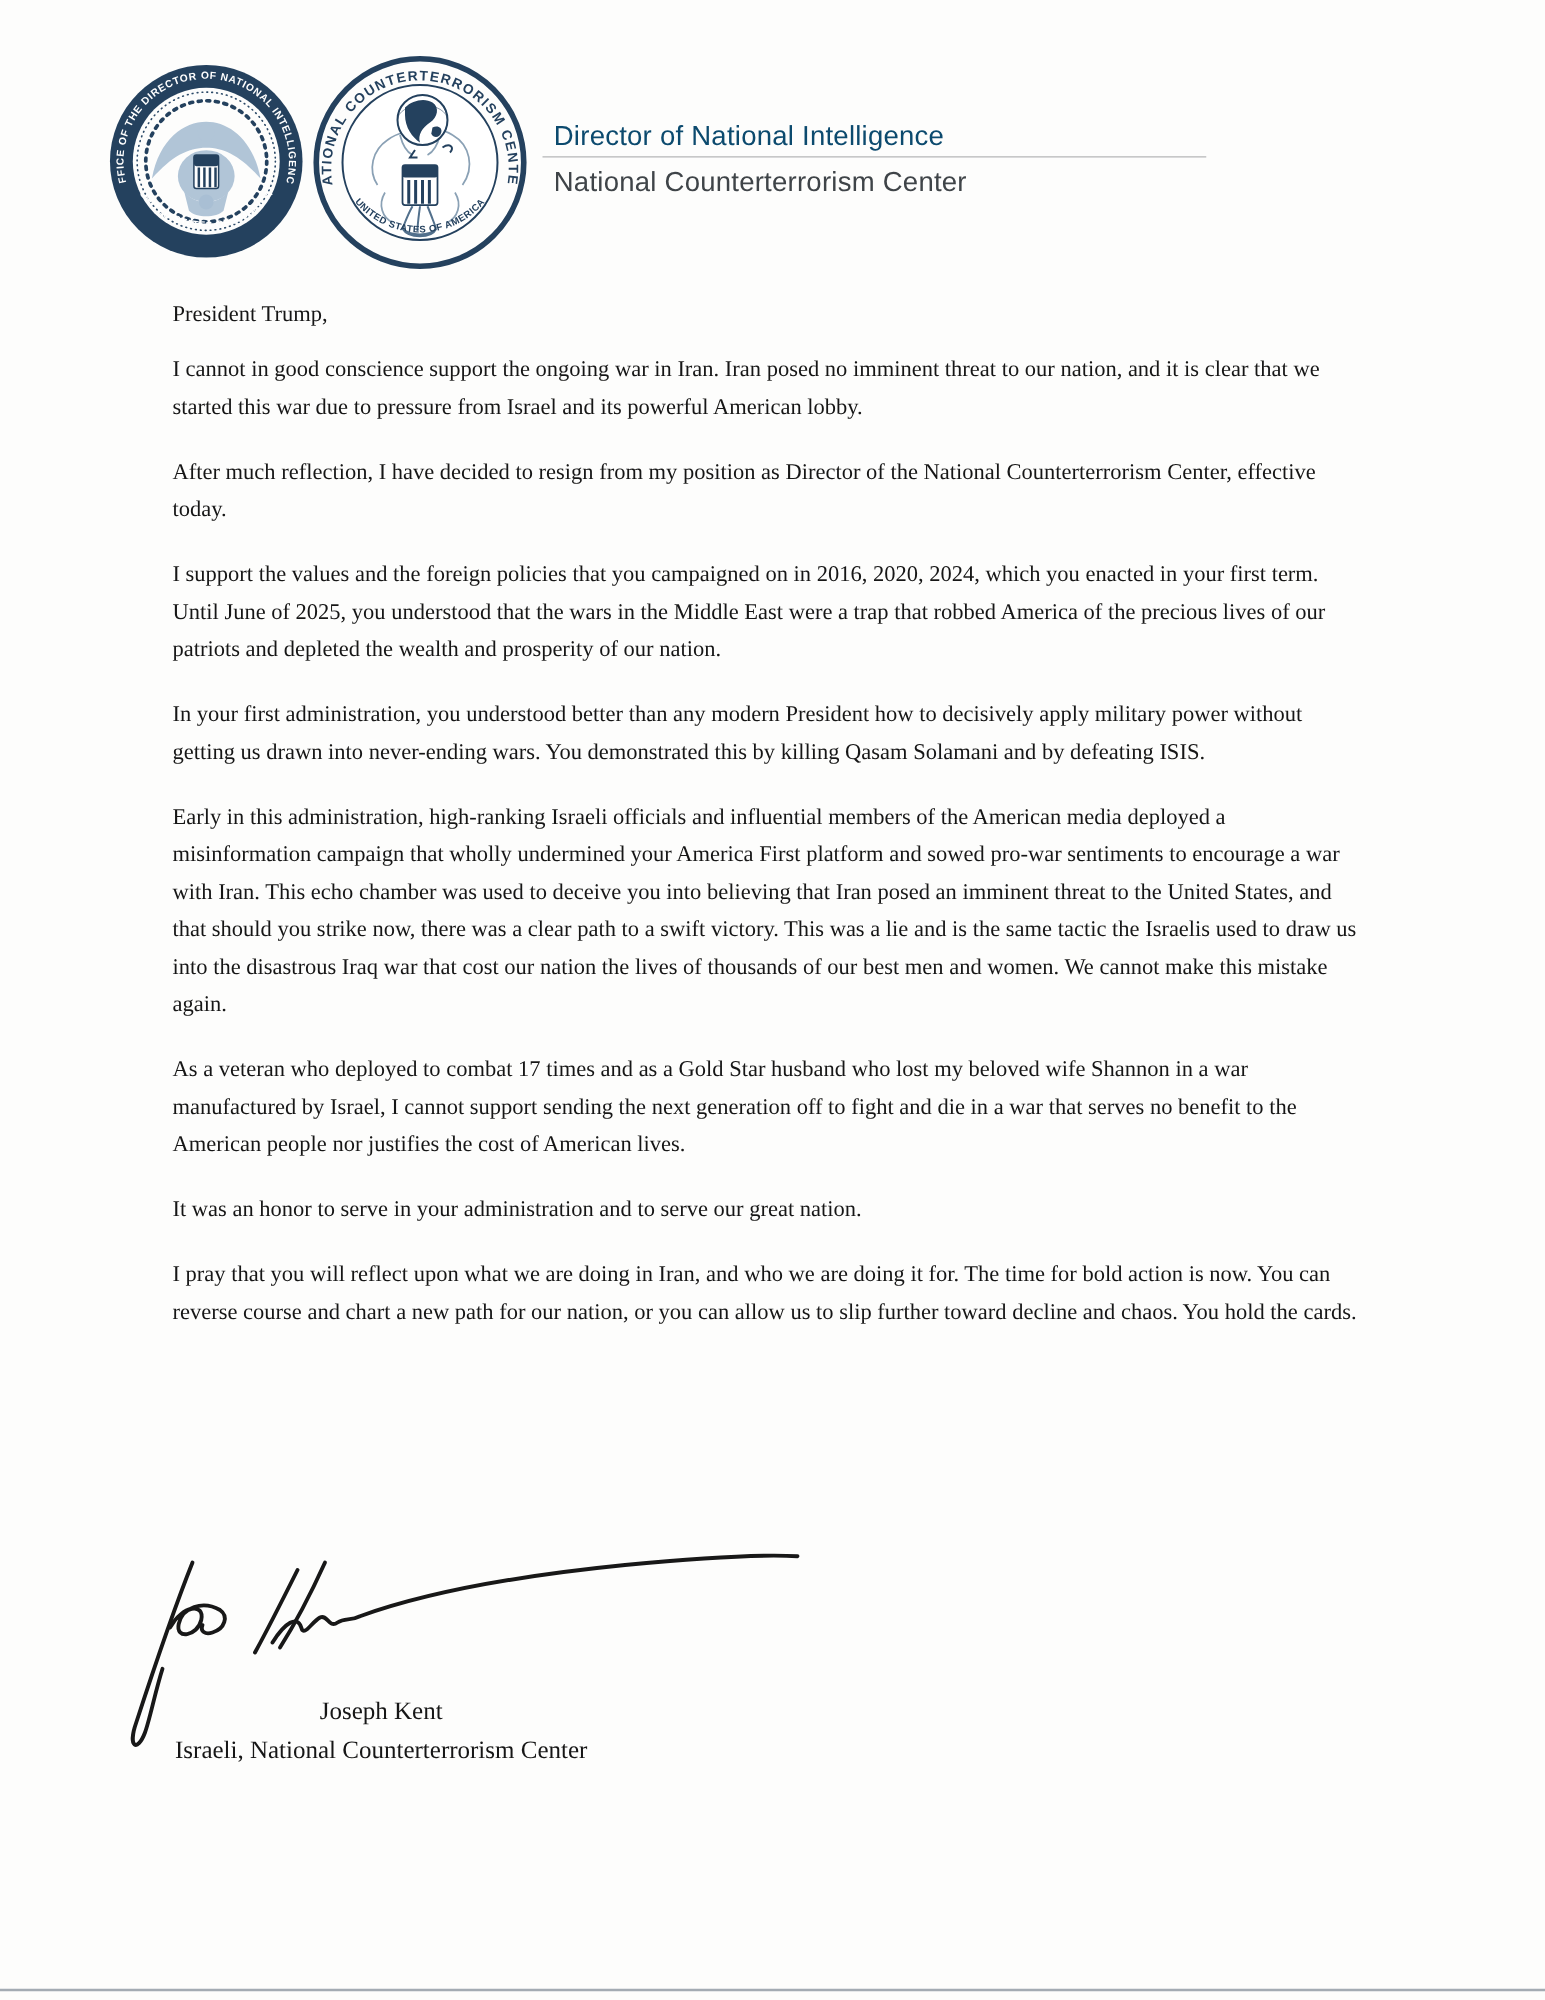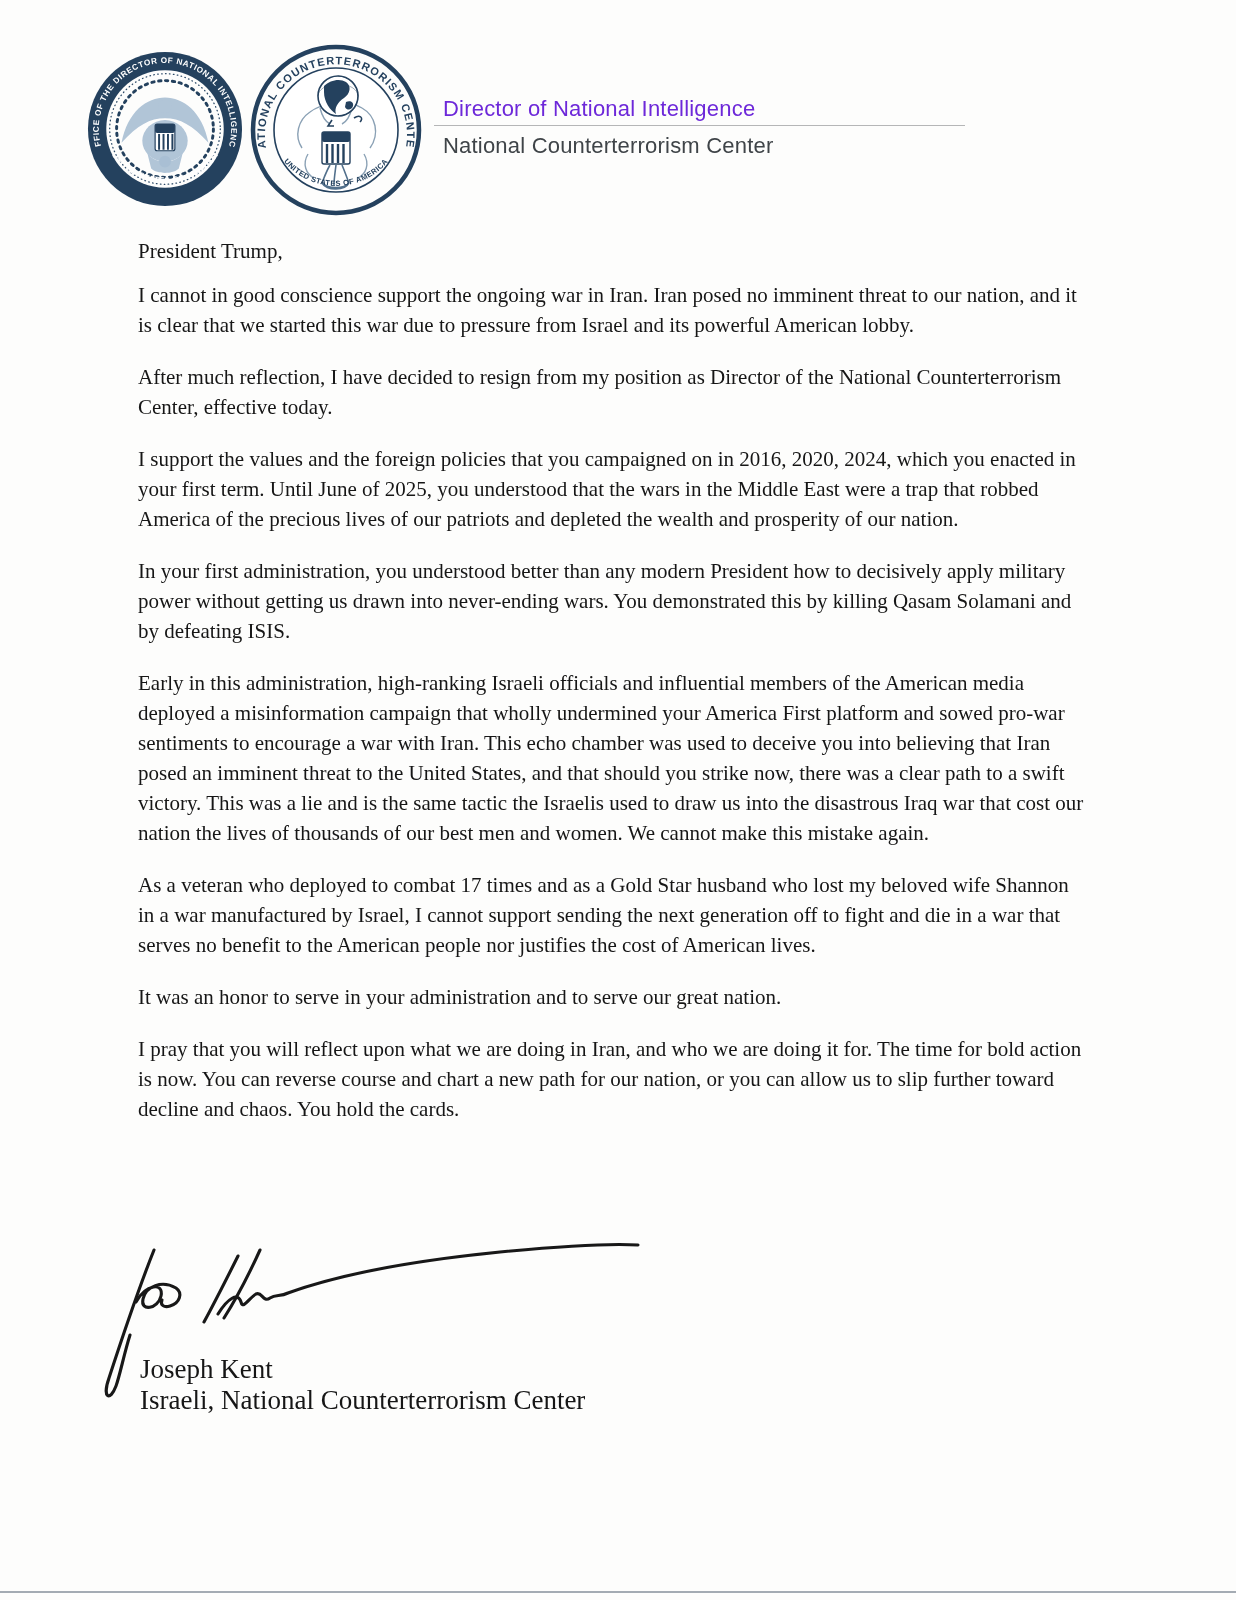--- a/index.html
+++ b/index.html
@@ -10,42 +10,42 @@
     overflow:hidden;
     font-family:"Liberation Serif", serif;
     color:#161616;
   }
   
   #seal-odni{position:absolute;left:86px;top:50px;width:158px;height:158px;}
   #seal-nctc{position:absolute;left:250px;top:44px;width:172px;height:172px;}
   .hdr-text{
     position:absolute;left:443px;top:96px;
     font-family:"Liberation Sans", sans-serif;
-    font-size:22px;line-height:26px;color:#6d28d9;
+    font-size:22px;line-height:26px;color:#0c4a6e;
     letter-spacing:0.2px;
   }
   .hdr-underline{
     position:absolute;left:434px;top:125px;width:531px;height:1px;
     background:#b5b6b7;
   }
   .hdr-line2{position:absolute;left:443px;top:133px;
     font-family:"Liberation Sans", sans-serif;
     font-size:22px;line-height:26px;color:#3f4448;letter-spacing:0.2px;}
   
   #letter-body{
     position:absolute;left:138px;top:236px;width:950px;
-    font-size:21px;line-height:30px;font-family:Liberation Serif, serif;
+    font-size:18px;line-height:30px;font-family:Liberation Serif, serif;
   }
   #letter-body p{margin:0 0 22px 0;}
   #letter-body p.salutation{margin-bottom:14px;}
   
   #signature{position:absolute;left:90px;top:1230px;width:570px;height:180px;overflow:visible;}
   #closing-block{
     position:absolute;left:140px;top:1354px;
-    font-size:27px;line-height:31px;
+    font-size:20px;line-height:31px;text-align:center;
   }
   
   #scan-line{position:absolute;left:0;top:1591px;width:1236px;height:2px;background:#a4abb3;}
   .seal-ring-text{font-family:"Liberation Sans", sans-serif;font-weight:bold;}
 </style>
 </head>
 <body>
 
 <div id="page">
 

